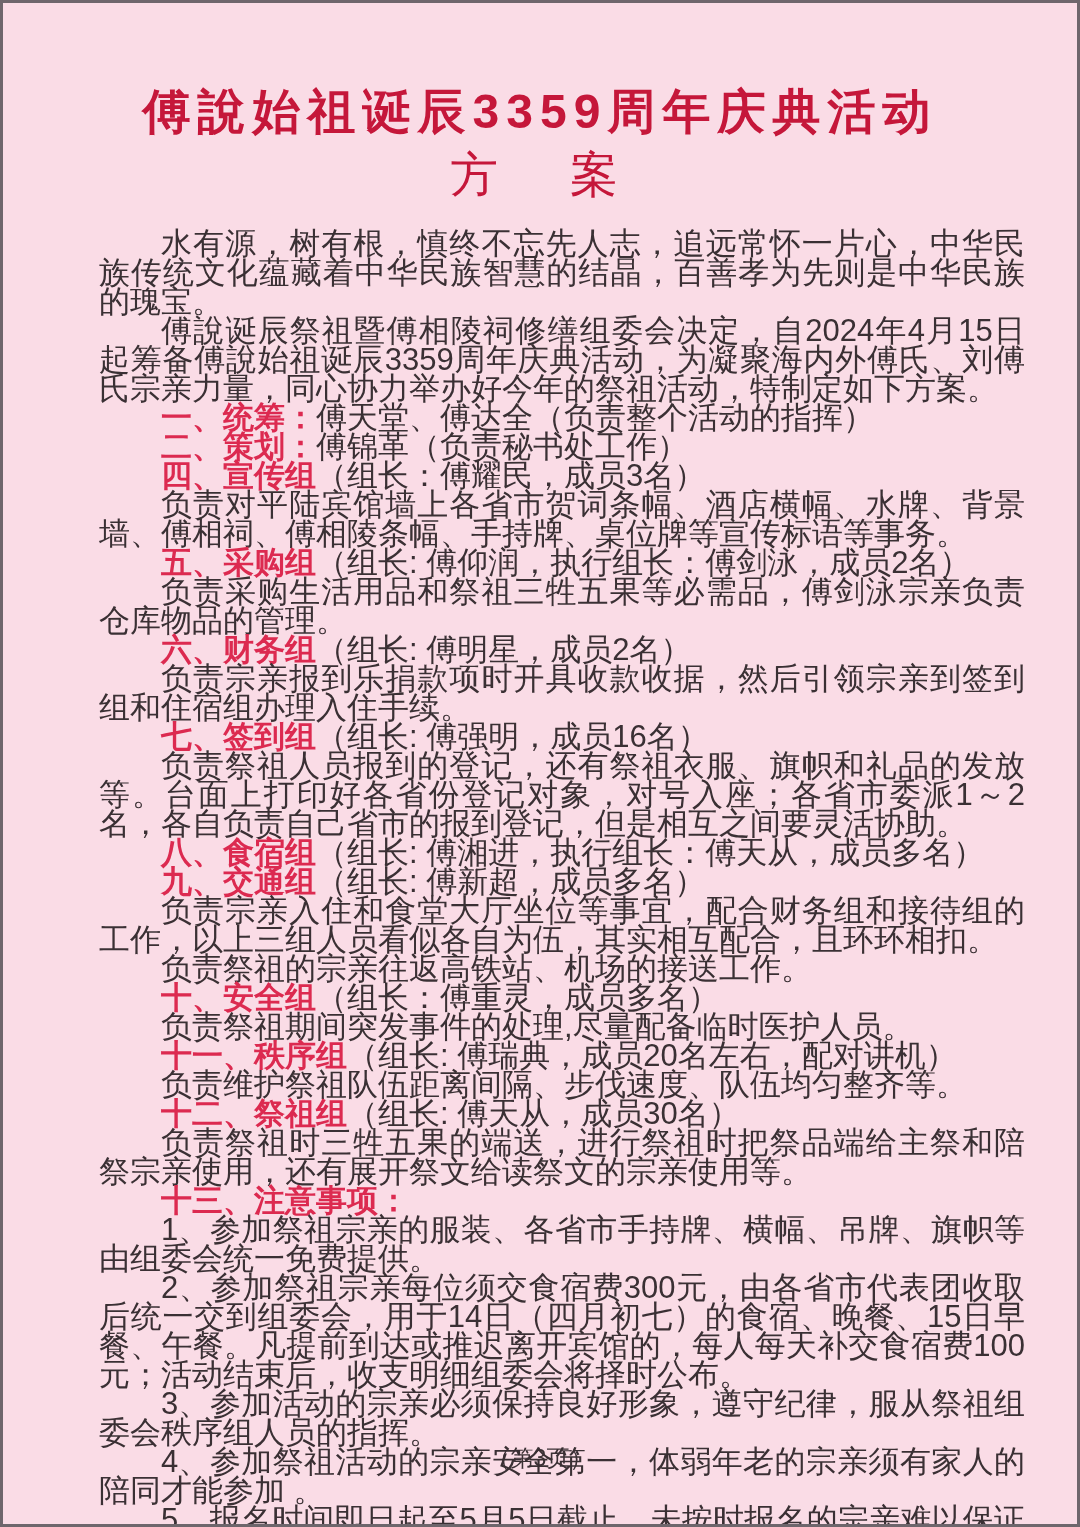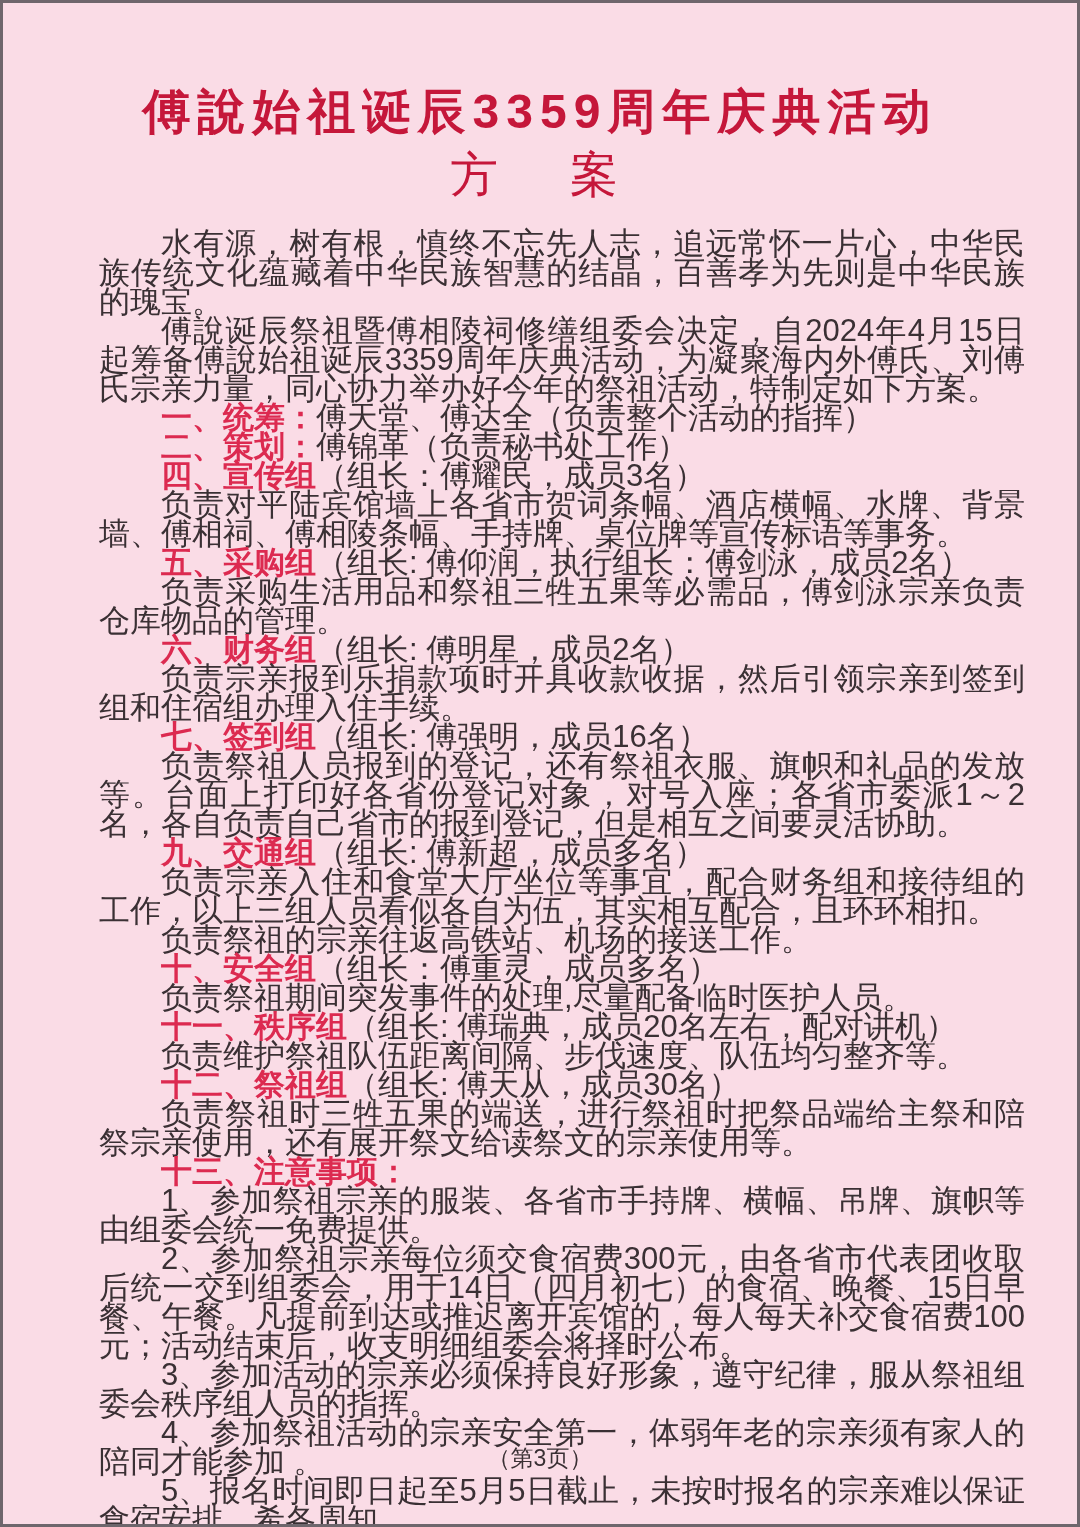--- a/index.html
+++ b/index.html
@@ -93,20 +93,21 @@
   <p class="para"><span class="para-text">负责采购生活用品和祭祖三牲五果等必需品，傅剑泳宗亲负责仓库物品的管理。</span></p>
 
   <p class="para"><span class="section-label">六、财务组</span><span class="para-text">（组长: 傅明星，成员2名）</span></p>
 
   <p class="para"><span class="para-text">负责宗亲报到乐捐款项时开具收款收据，然后引领宗亲到签到组和住宿组办理入住手续。</span></p>
 
   <p class="para"><span class="section-label">七、签到组</span><span class="para-text">（组长: 傅强明，成员16名）</span></p>
 
   <p class="para"><span class="para-text">负责祭祖人员报到的登记，还有祭祖衣服、旗帜和礼品的发放等。台面上打印好各省份登记对象，对号入座；各省市委派1～2名，各自负责自己省市的报到登记，但是相互之间要灵活协助。</span></p>
 
+  <p class="para"><span class="section-label">八、食宿组</span><span class="para-text">（组长: 傅湘进，执行组长：傅天从，成员多名）</span></p>
 
   <p class="para"><span class="section-label">九、交通组</span><span class="para-text">（组长: 傅新超，成员多名）</span></p>
 
   <p class="para"><span class="para-text">负责宗亲入住和食堂大厅坐位等事宜，配合财务组和接待组的工作，以上三组人员看似各自为伍，其实相互配合，且环环相扣。</span></p>
 
   <p class="para"><span class="para-text">负责祭祖的宗亲往返高铁站、机场的接送工作。</span></p>
 
   <p class="para"><span class="section-label">十、安全组</span><span class="para-text">（组长：傅重灵，成员多名）</span></p>
 
   <p class="para"><span class="para-text">负责祭祖期间突发事件的处理,尽量配备临时医护人员。</span></p>

